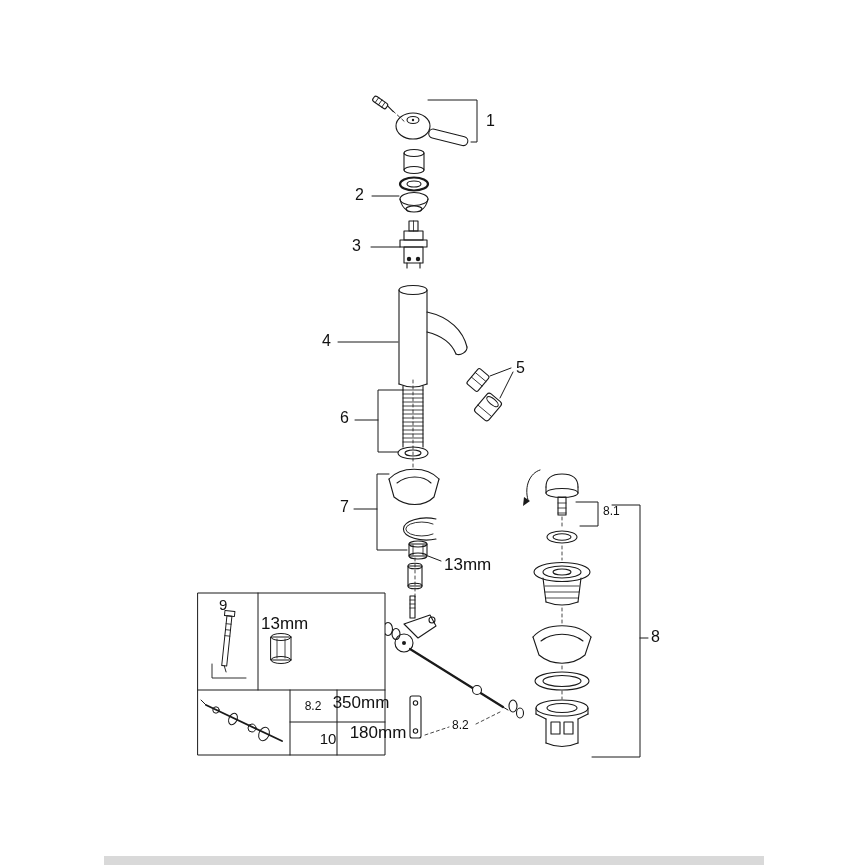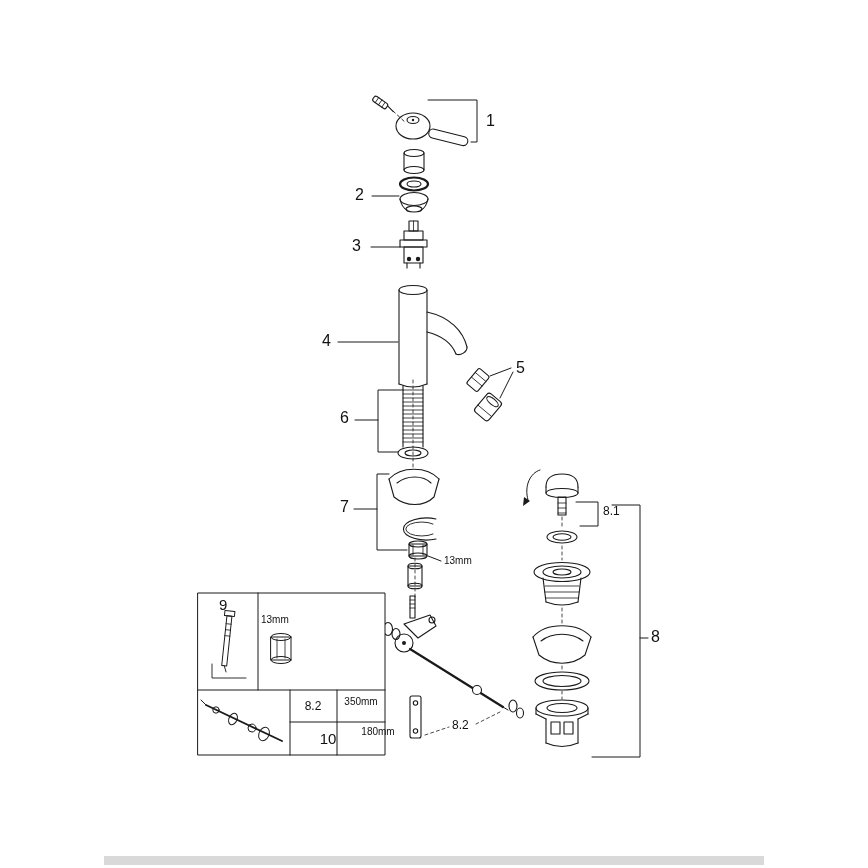--- a/index.html
+++ b/index.html
@@ -13,21 +13,21 @@
   .stage svg{position:absolute;left:0;top:0;}
   .lbl{
     position:absolute;
     color:#111;
     font-family:"Liberation Sans", sans-serif;
     font-size:16px;
     line-height:1;
     white-space:nowrap;
   }
   .lbl-md{font-size:12px;}
-  .lbl-sm{font-size:10px;text-align:right;}
+  .lbl-sm{font-size:17px;text-align:right;}
   .lbl-9{font-size:15px;}
   .ctr{transform:translate(-50%,-50%);}
   .footer-bar{
     position:absolute;
     left:104px;top:856px;
     width:660px;height:9px;
     background:#d9d9d9;
   }
 </style>
 </head>

